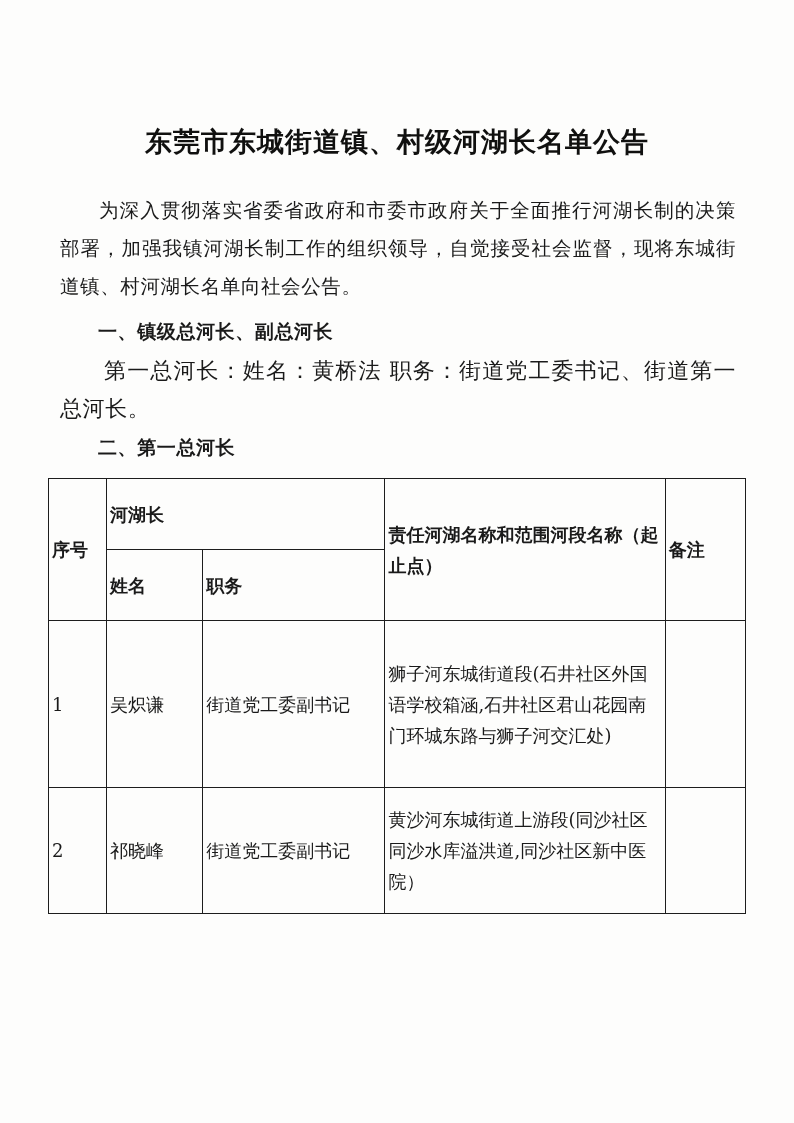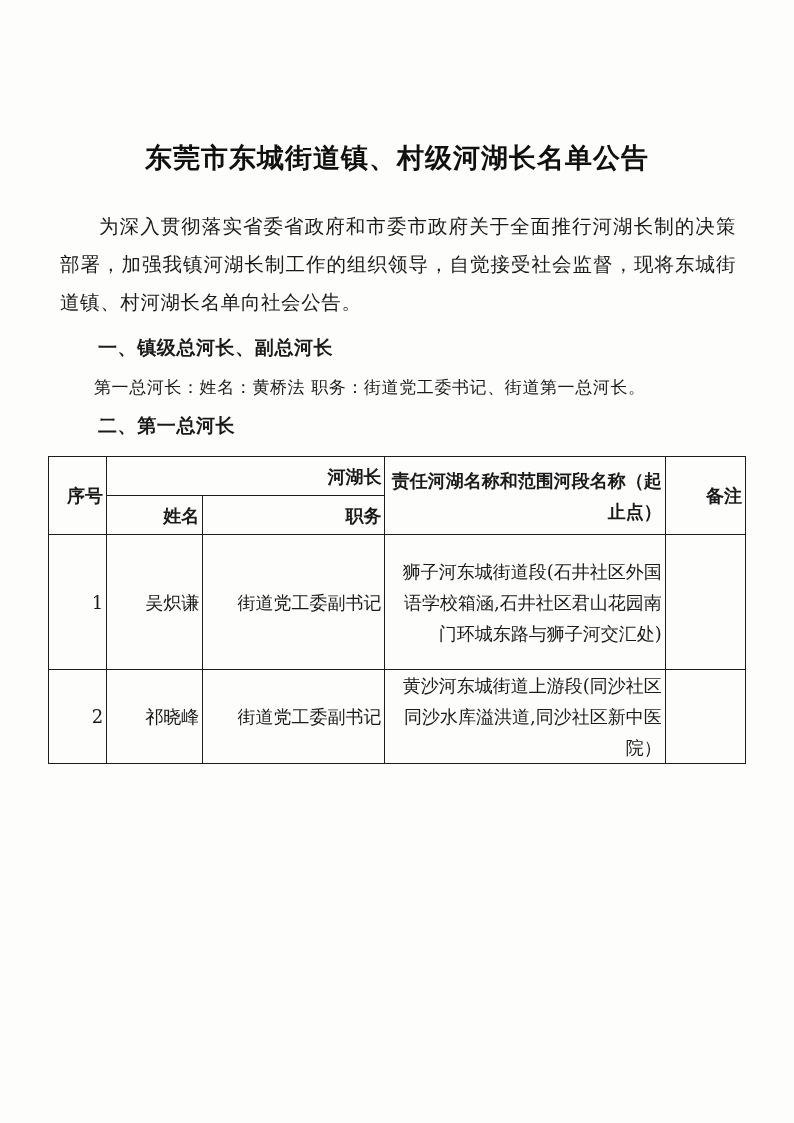--- a/index.html
+++ b/index.html
@@ -21,21 +21,21 @@
     top: 0;
     width: 794px;
     height: 1123px;
     background: #fdfdfc;
   }
   .doc-title {
     text-align: center;
     font-size: 27px;
     font-weight: bold;
     letter-spacing: 1px;
-    margin: 16px;
+    margin: 0;
     padding-top: 124px;
     padding-left: 40px;
     padding-right: 40px;
     color: #10100f;
     font-family: "DejaVu Serif", "Liberation Serif", serif;
   }
   .body-block {
     margin-top: 32px;
     padding-left: 60px;
     padding-right: 58px;
@@ -51,21 +51,21 @@
   p.section {
     margin: 0 0 2px 0;
     font-size: 19px;
     line-height: 38px;
     text-indent: 2em;
     font-weight: bold;
     letter-spacing: 0.6px;
   }
   p.sub {
     margin: 0;
-    font-size: 17px;
+    font-size: 22px;
     line-height: 38px;
     text-indent: 2em;
     text-align: justify;
     letter-spacing: 0.6px;
   }
   p.sub.spaced {
     letter-spacing: 2.2px;
   }
   .table-wrap {
     padding-left: 48px;
@@ -73,25 +73,25 @@
     margin-top: 12px;
   }
   table.river-table {
     border-collapse: collapse;
     width: 100%;
     table-layout: fixed;
   }
   table.river-table td,
   table.river-table th {
     border: 1px solid #1d1d1d;
-    text-align: right;
+    text-align: left;
     vertical-align: middle;
     font-size: 18px;
     line-height: 31px;
-    padding: 0 3px;
+    padding: 16px 3px;
     font-weight: normal;
     font-family: "DejaVu Serif", "Liberation Serif", serif;
   }
   table.river-table th {
     font-weight: bold;
   }
   .col-no      { width: 58px; }
   .col-name    { width: 96px; }
   .col-post    { width: 182px; }
   .col-river   { width: 280px; }

